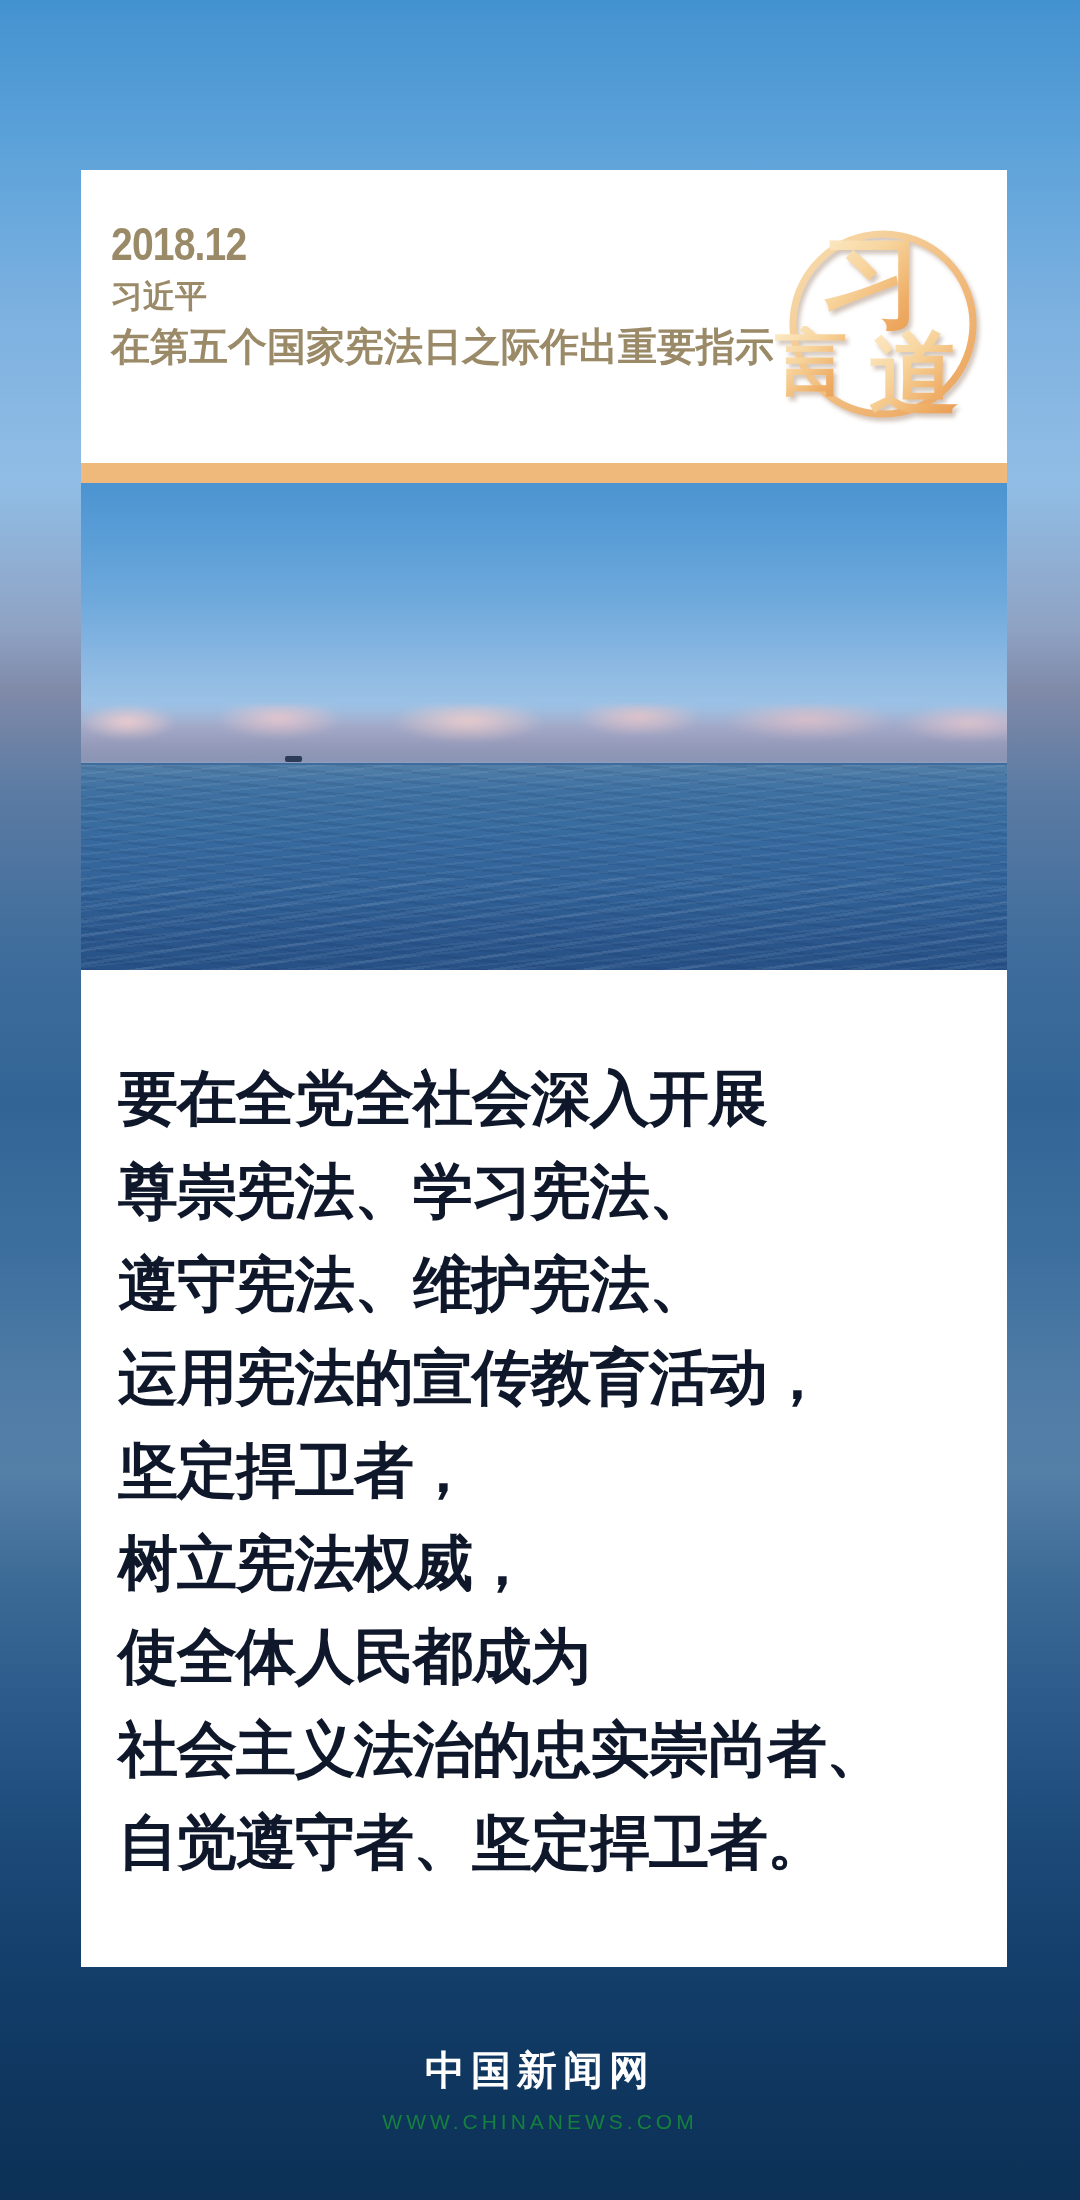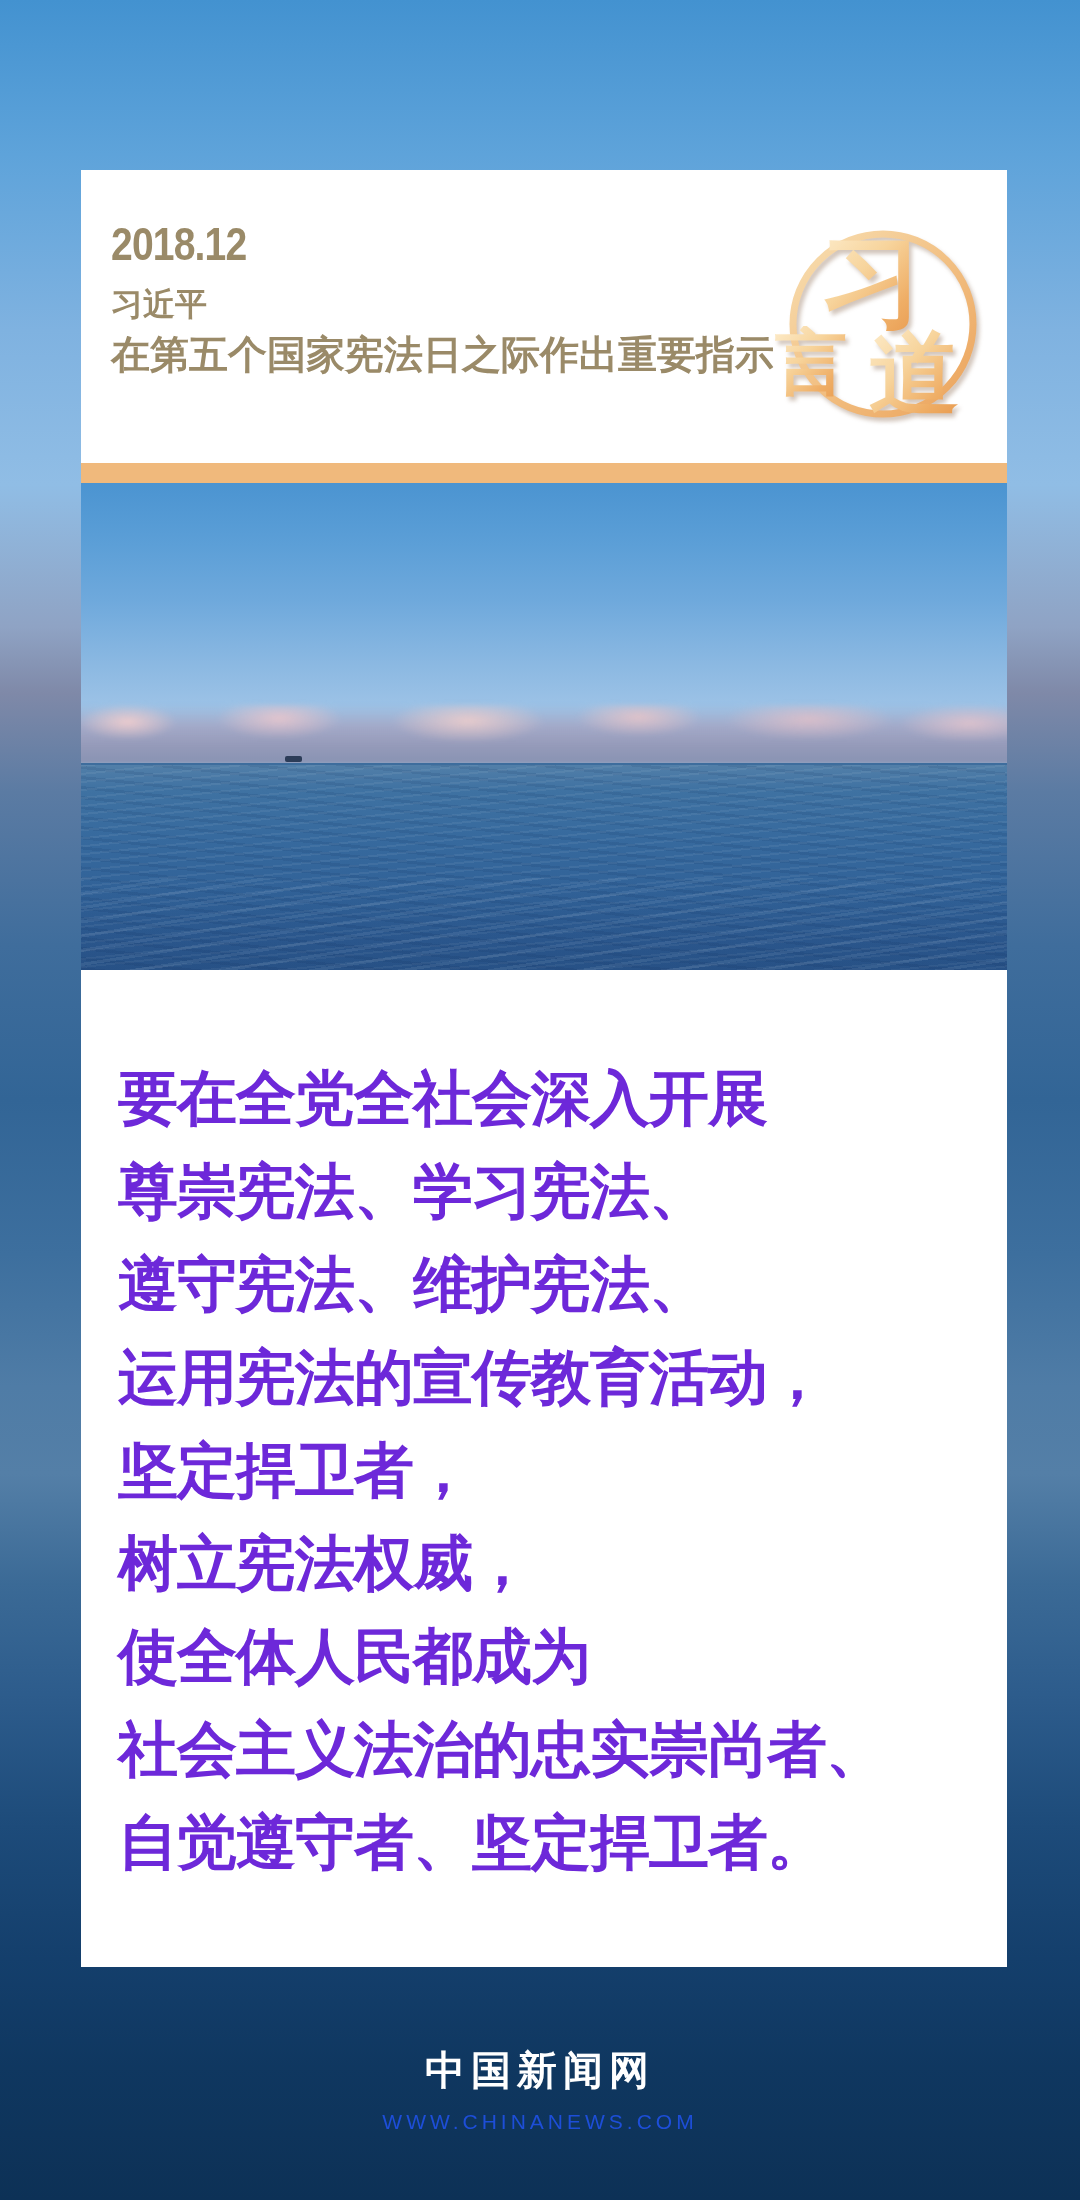--- a/index.html
+++ b/index.html
@@ -36,21 +36,21 @@
     background:#ffffff;
   }
   .card-header{
     position:relative;height:293px;box-sizing:border-box;
     padding:50px 0 16px 30px;color:#9a8a68;
   }
   .date{
     font-size:46px;font-weight:800;letter-spacing:-1px;line-height:48px;
     transform:scaleX(.85);transform-origin:left center;
   }
-  .speaker{font-size:32px;font-weight:700;line-height:40px;margin-top:16px;}
+  .speaker{font-size:32px;font-weight:700;line-height:40px;margin-top:8px;}
   .occasion{font-size:39px;font-weight:700;line-height:46px;margin-top:8px;}
   
   .xi-logo{
     position:absolute;top:58px;right:28px;width:192px;height:192px;
     filter:drop-shadow(3px 4px 2px rgba(125,88,60,.35));
   }
   .xi-logo svg{position:absolute;inset:0;}
   .logo-char{
     position:absolute;font-weight:700;
     background:linear-gradient(135deg,#fdeccb 0%,#f7d49c 40%,#efae66 75%,#e89a4e 100%);
@@ -97,37 +97,37 @@
   }
   .sea::after{
     content:"";position:absolute;left:0;right:0;top:55%;bottom:0;
     background:
       repeating-linear-gradient(171deg, rgba(190,210,230,.10) 0 3px, rgba(190,210,230,0) 3px 14px),
       linear-gradient(180deg, rgba(20,50,100,0) 0%, rgba(22,50,96,.18) 100%);
   }
   
   .quote{
     box-sizing:border-box;height:997px;padding:82px 30px 0 37px;
-    color:#6d28d9;
+    color:#0f172a;
   }
   .quote-line{
     font-size:60px;font-weight:900;line-height:93px;letter-spacing:-1px;
     white-space:nowrap;
   }
   
   .footer{
     position:absolute;left:0;right:0;top:2042px;text-align:center;color:#ffffff;
   }
   .site-name{
     font-size:40px;font-weight:700;letter-spacing:6px;line-height:58px;
     font-family:"Liberation Serif","DejaVu Serif",serif;
   }
   .site-url{
     margin-top:10px;font-size:21px;font-weight:400;letter-spacing:4px;
-    color:#1d4ed8;
+    color:#15803d;
   }
 </style>
 </head>
 <body>
 
 <div class="page-bg"></div>
 
 <div class="card">
 
   <div class="card-header">

